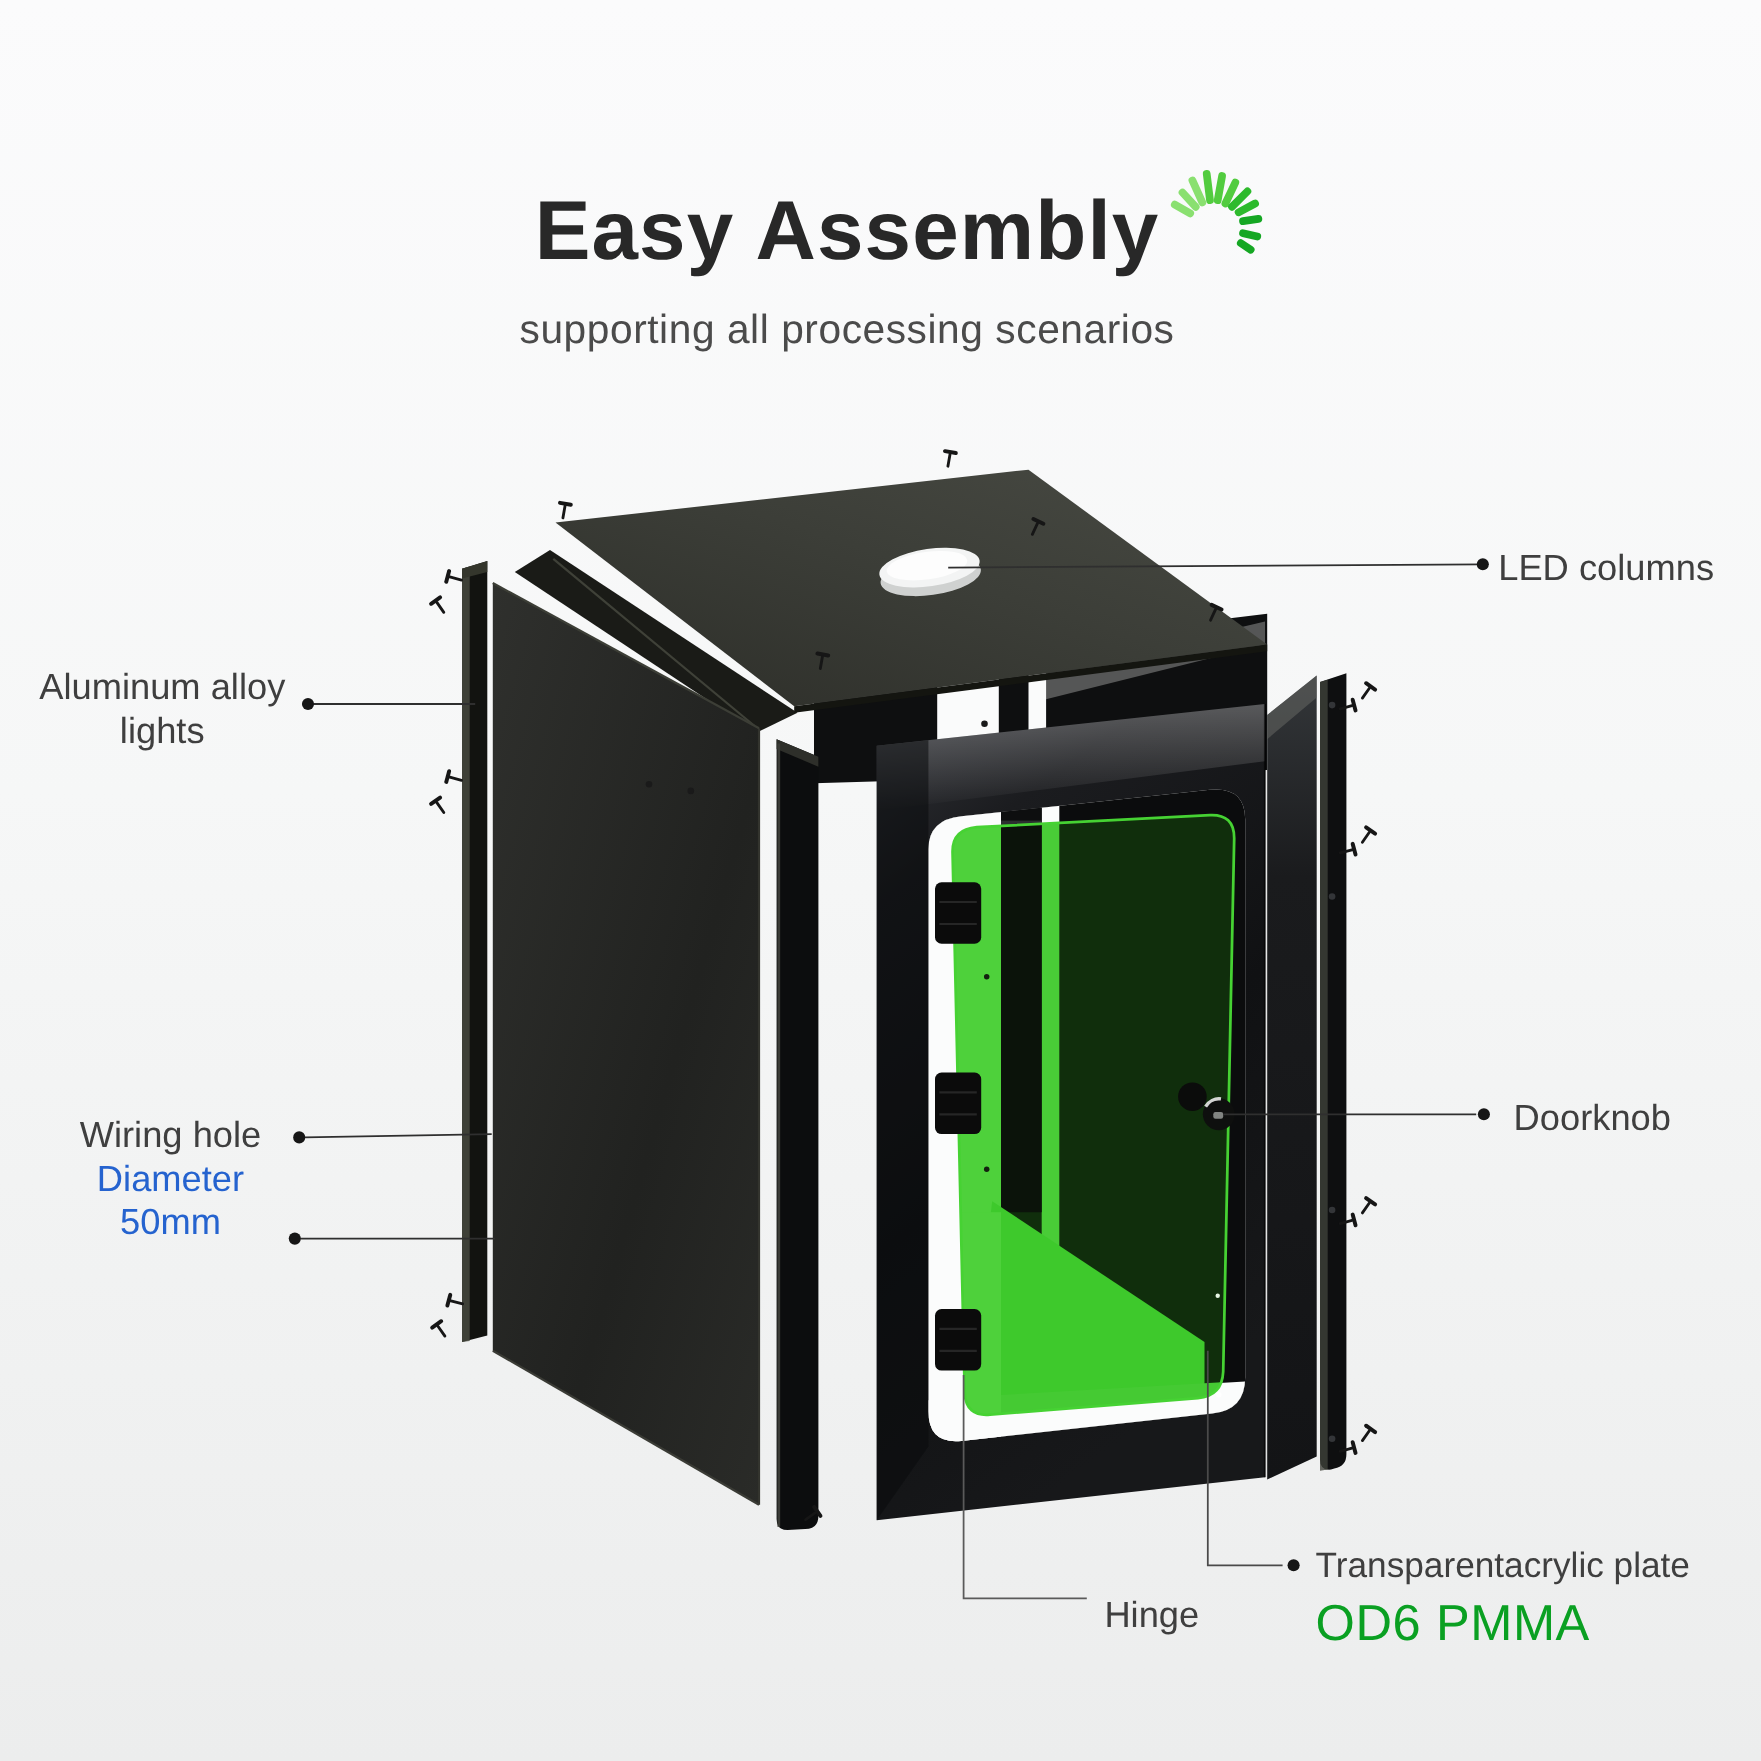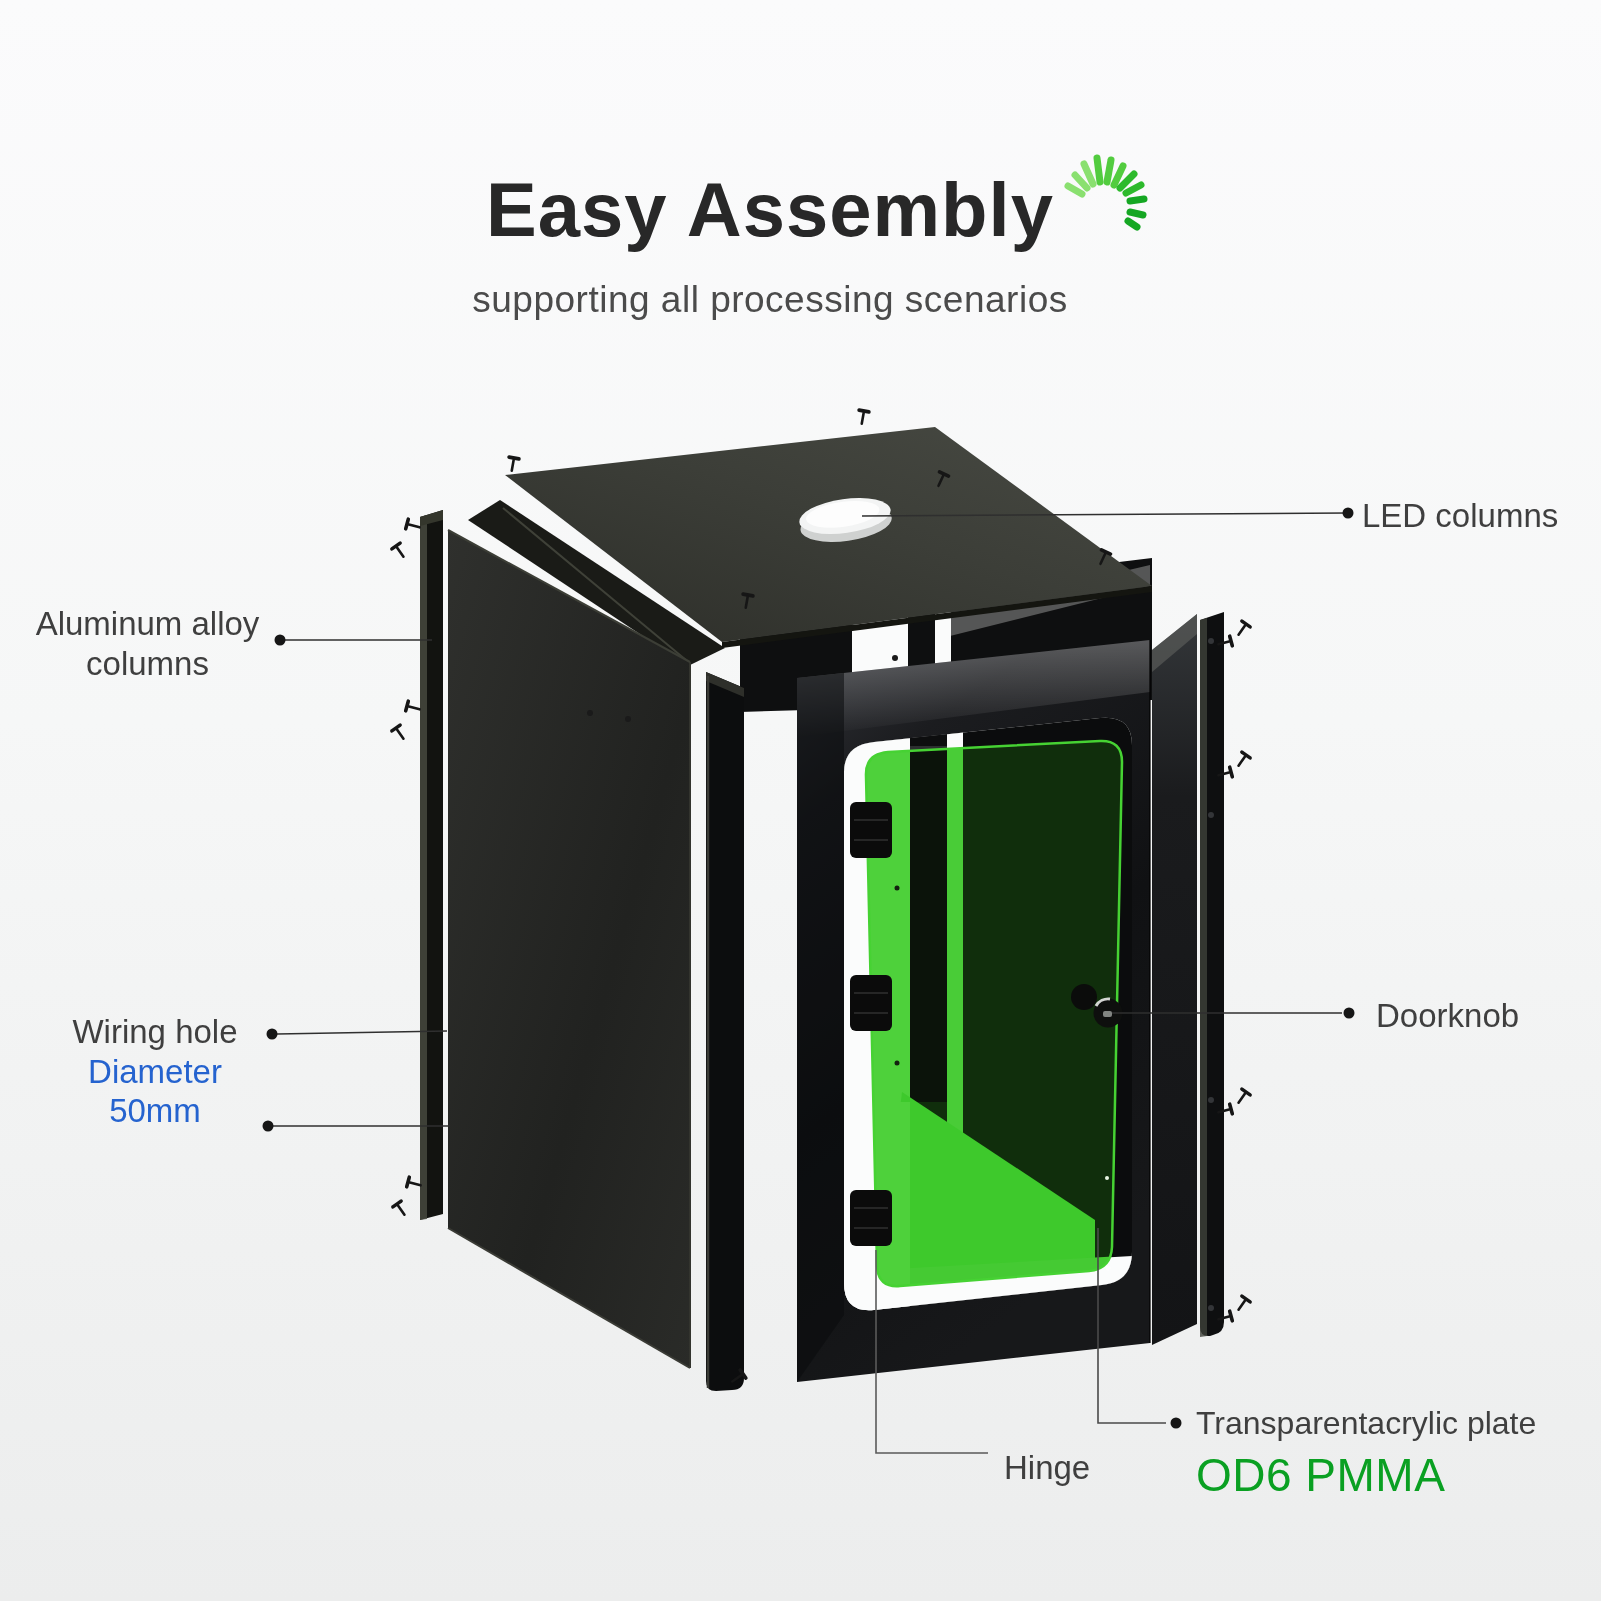--- a/index.html
+++ b/index.html
@@ -259,21 +259,21 @@
         <line x1="1128" y1="221" x2="1137" y2="227"></line>
       </g>
     </g>
   </svg>
 
   <div class="abs page-title">Easy Assembly</div>
   <div class="abs page-subtitle">supporting all processing scenarios</div>
 
   <div class="abs lbl lbl-led">LED columns</div>
 
-  <div class="abs lbl lbl-block lbl-columns">Aluminum alloy columns</div>
+  <div class="abs lbl lbl-block lbl-columns">Aluminum alloy lights</div>
 
   <div class="abs grp-wiring">
     <div class="lbl" style="white-space:nowrap;">Wiring hole</div>
     <div class="detail-blue">Diameter 50mm</div>
   </div>
 
 
   <div class="abs lbl lbl-doorknob">Doorknob</div>
 
   <div class="abs lbl lbl-hinge">Hinge</div>

